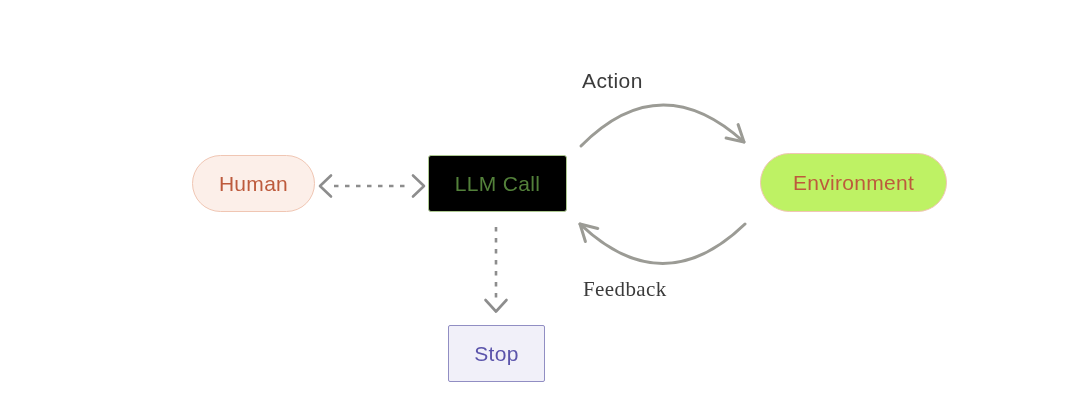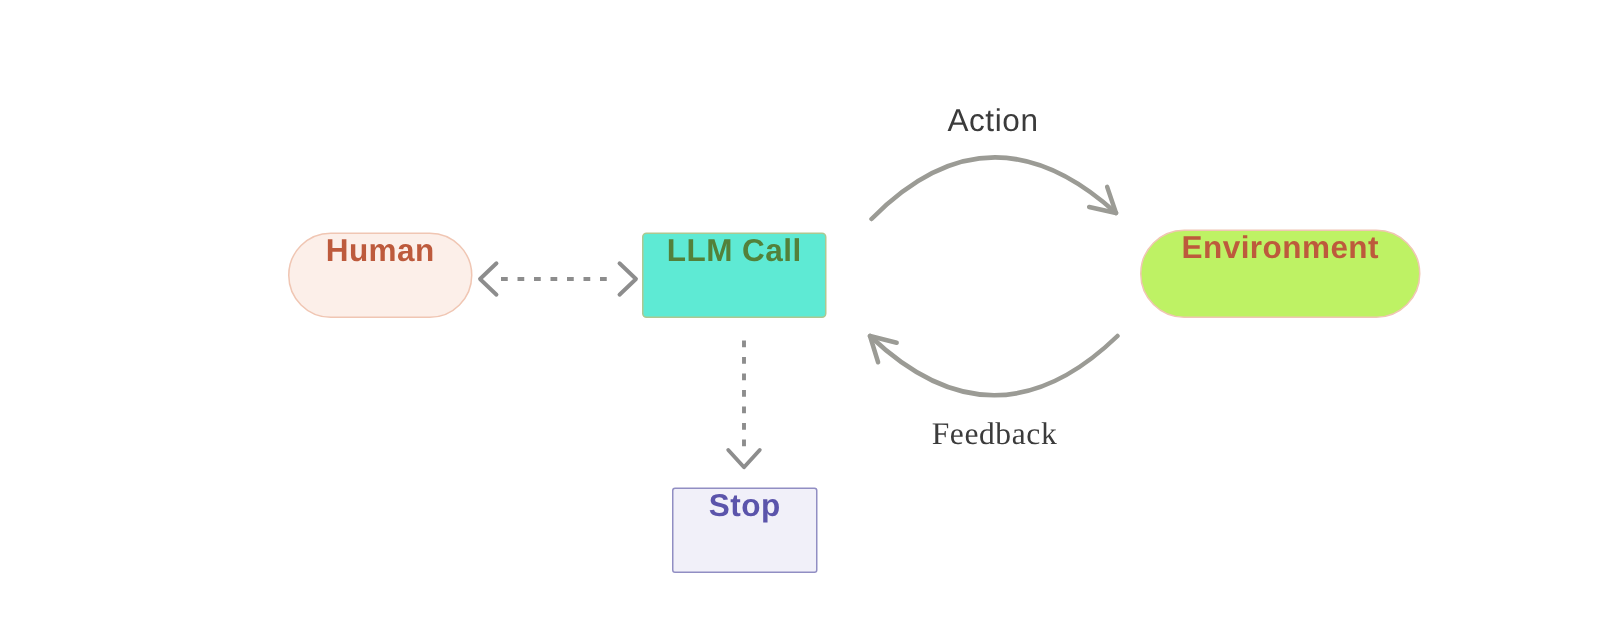--- a/index.html
+++ b/index.html
@@ -7,49 +7,49 @@
     position: relative;
     width: 1080px;
     height: 415px;
     background: #ffffff;
     font-family: "Liberation Sans", sans-serif;
     overflow: hidden;
   }
   .node {
     position: absolute;
     display: flex;
+    align-items: center;
     justify-content: center;
     box-sizing: border-box;
-    font-weight: bold;
+    font-weight: normal;
     font-size: 21px;
     letter-spacing: 0.3px;
   }
   .pill { border-radius: 30px; }
   .node-human {
     left: 192px; top: 155px; width: 123px; height: 57px;
     background: #fcefe9; border: 1.5px solid #f0c6b3; color: #bd5a3c;
   }
   .node-llm-call {
-    left: 428px; top: 155px; width: 123px; height: 57px;
-    background: #5eead4; border: 1.5px solid #adc891; color: #53813a;
+    left: 428px; top: 155px; width: 139px; height: 57px;
+    background: #000000; border: 1.5px solid #adc891; color: #53813a;
     border-radius: 3px;
   }
   .node-environment {
     left: 760px; top: 153px; width: 187px; height: 59px;
     background: #bef264; border: 1.5px solid #f0c6b3; color: #bd5a3c;
   }
   .node-stop {
     left: 448px; top: 325px; width: 97px; height: 57px;
     background: #f1f0f9; border: 1.5px solid #918ec3; color: #5b54ab;
     border-radius: 2px;
   }
   .edge-label {
     position: absolute;
     width: 160px;
-    text-align: center;
     font-size: 21px;
     font-weight: 500;
     color: #3b3b3b;
     letter-spacing: 0.4px;
   }
   .label-action   { left: 582px; top: 69px;  }
   .label-feedback { left: 583px; top: 277px; font-family: Liberation Serif, serif; }
   #arrow-layer { position: absolute; left: 0; top: 0; }
 </style>
 </head>

